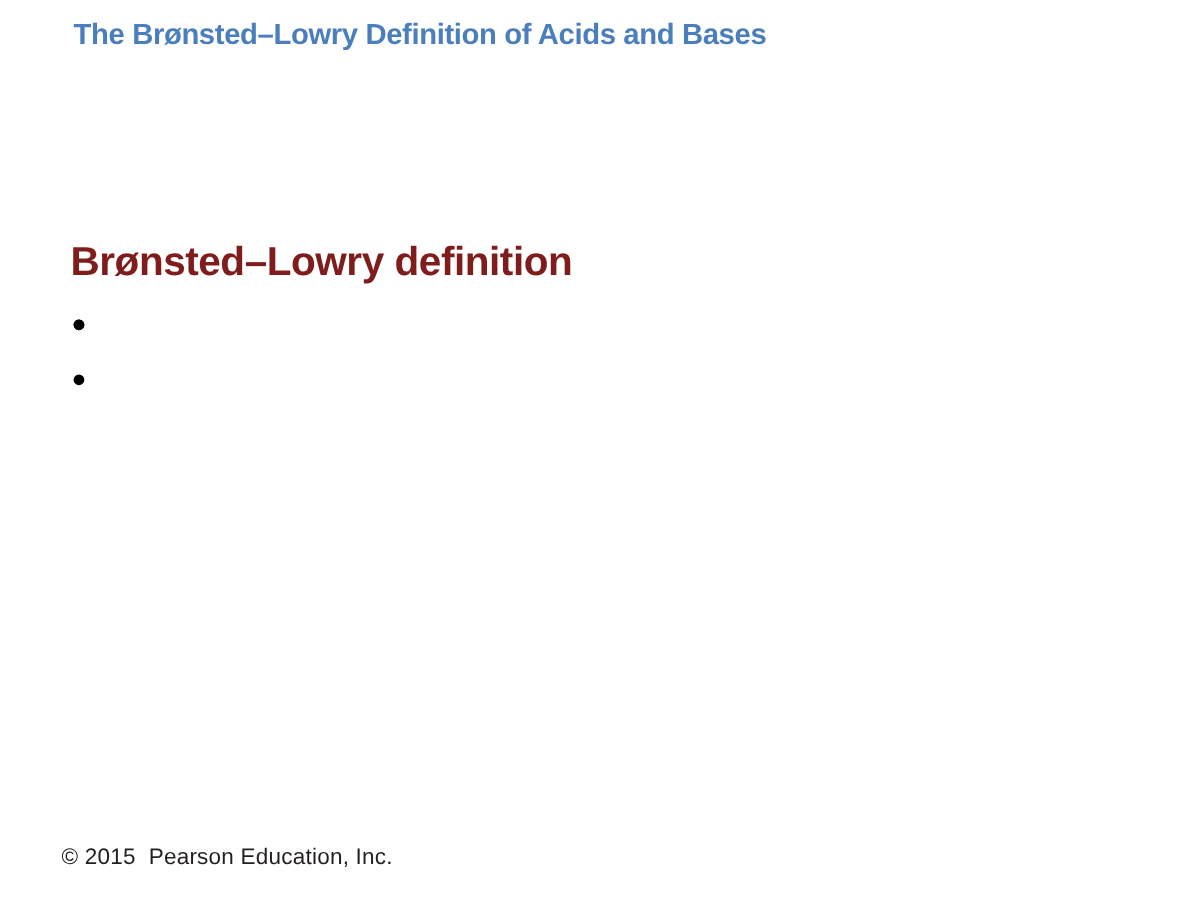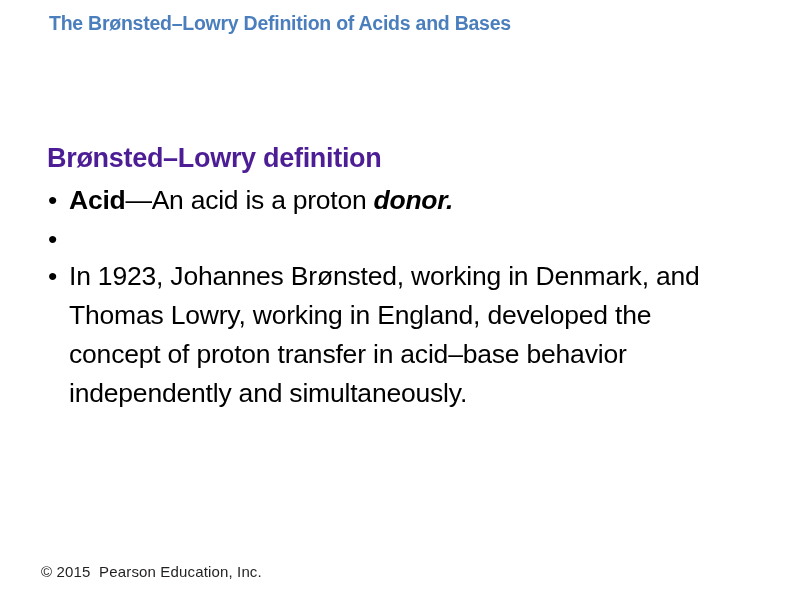--- a/index.html
+++ b/index.html
@@ -39,24 +39,24 @@
   #body-block {
     position: absolute;
     left: 47px;
     top: 141px;
     width: 710px;
   }
 
   .body-heading {
     font-size: 27px;
     font-weight: bold;
-    color: #4c1d95;
+    color: #7f1d1d;
     line-height: 34px;
     letter-spacing: -0.3px;
-    margin: 0 0 6px 0;
+    margin: 16px 0 6px 0;
     white-space: nowrap;
   }
 
   ul.bullet-list {
     list-style: none;
     margin: 0;
     padding: 0;
   }
 
   li.bullet-item {
@@ -122,33 +122,31 @@
   <div id="slide-title">The Brønsted–Lowry Definition of Acids and Bases</div>
 
   <div id="body-block">
 
     <div class="body-heading">Brønsted–Lowry definition</div>
 
     <ul class="bullet-list">
 
       <li class="bullet-item">
         <span class="bullet-dot">•</span>
-        <span class="nowrap-line"><span class="b">Acid</span><span>—</span><span>An acid is a proton </span><span class="bi">donor.</span></span>
       </li>
 
       <li class="bullet-item">
         <span class="bullet-dot">•</span>
       </li>
 
     </ul>
 
     <div class="group-gap"></div>
 
     <div id="para-bullet">
       <span class="bullet-dot" style="position:absolute;left:1px;top:0;">•</span>
-      <span>In 1923, Johannes Brønsted, working in Denmark, and Thomas Lowry, working in England, developed the concept of proton transfer in acid–base behavior independently and simultaneously.</span>
     </div>
 
   </div>
 
   <div id="footer">© 2015  Pearson Education, Inc.</div>
 
 </div>
 
 </body></html>

